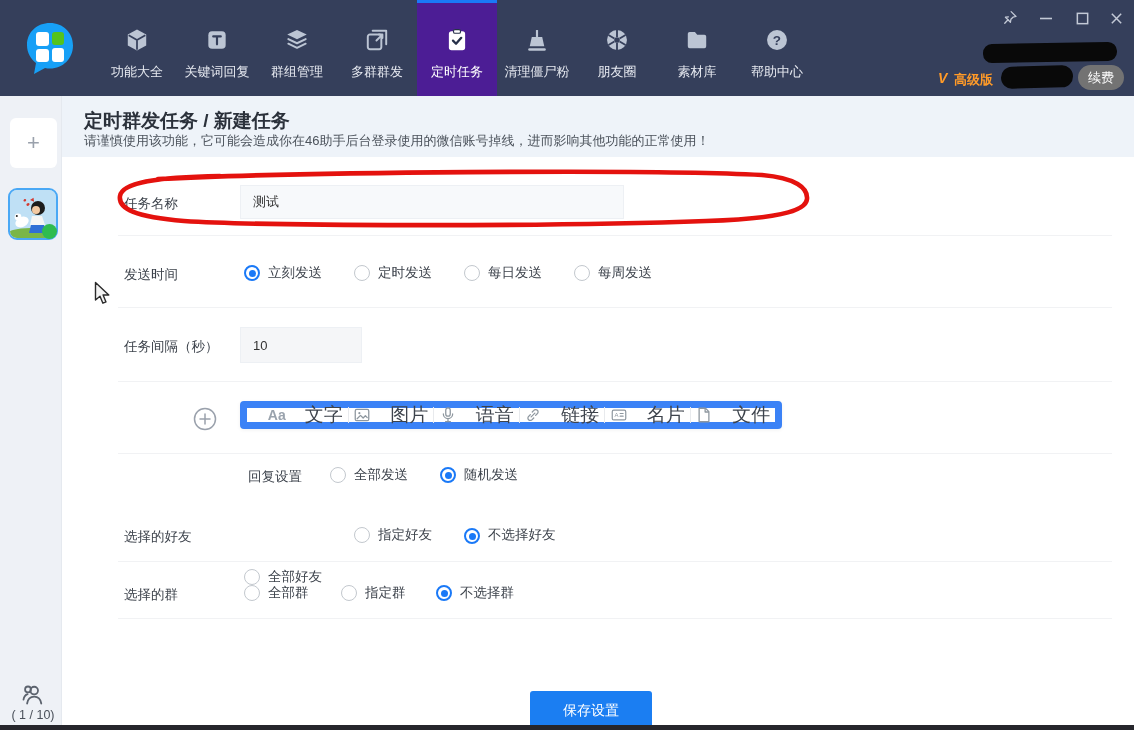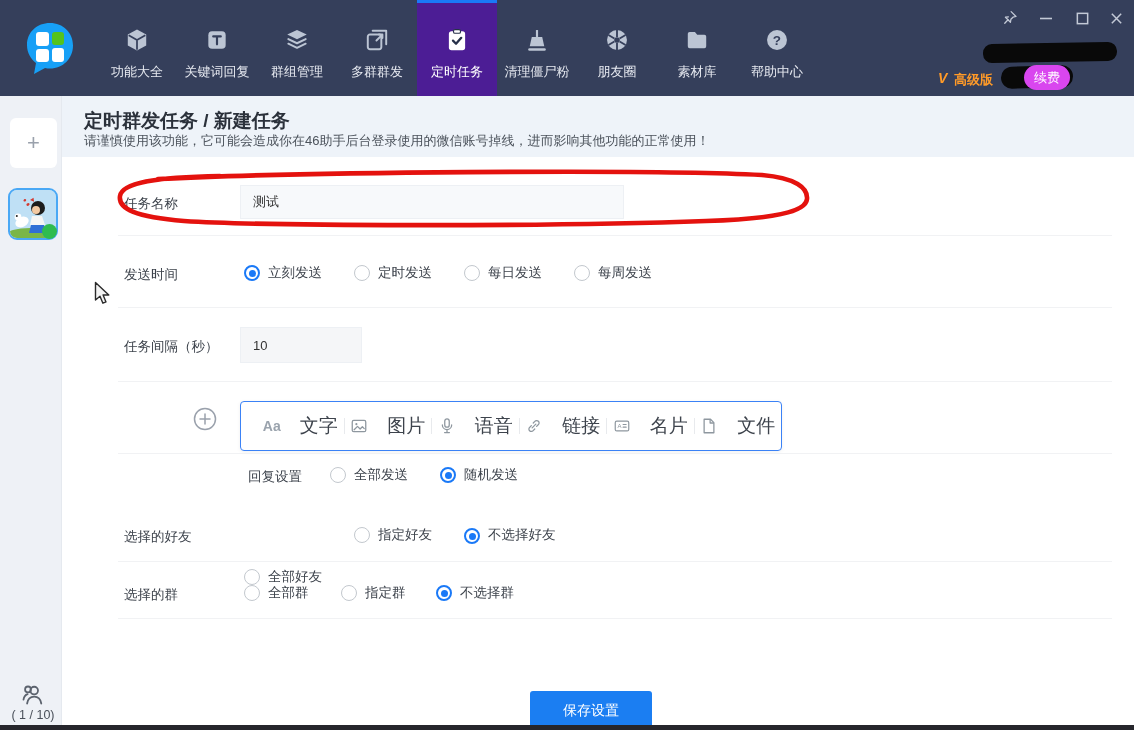--- a/index.html
+++ b/index.html
@@ -16,21 +16,21 @@
     justify-content:flex-start; padding-top:26px; cursor:pointer; position:relative; }
   .nav-item .nicon { width:28px; height:28px; display:flex; align-items:center; justify-content:center; }
   .nav-item .nlabel { margin-top:9px; font-size:13px; color:#e7eaf1; white-space:nowrap; }
   .nav-item.active { background:#4c1d95; }
   .nav-item.active::before { content:""; position:absolute; left:0; top:0; width:100%; height:3px; background:#1a79f7; }
   .nav-item.active .nlabel { color:#ffffff; }
   .winctl { top:6px; width:26px; height:24px; display:flex; align-items:center; justify-content:center; cursor:pointer; }
   .redact { background:#090909; position:absolute; }
   .plan-v { left:938px; top:70px; font-size:14px; font-weight:bold; font-style:italic; color:#ff9a28; }
   .plan-label { left:954px; top:71px; font-size:13px; font-weight:bold; color:#ff9a28; }
-  .renew-btn { left:1024px; top:65px; width:46px; height:25px; border-radius:13px; background:#d946ef;
+  .renew-btn { left:1078px; top:65px; width:46px; height:25px; border-radius:13px; background:#737373;
     color:#fff; font-size:13px; display:flex; align-items:center; justify-content:center; cursor:pointer; }
 
   
   .sidebar { left:0; top:96px; width:62px; height:634px; background:#eef1f6; border-right:1px solid #e5e9ef; }
   .add-card { left:10px; top:118px; width:47px; height:50px; background:#fff; border-radius:6px;
     display:flex; align-items:center; justify-content:center; font-size:22px; color:#9aa1ac; cursor:pointer; }
   .avatar { left:8px; top:188px; width:50px; height:52px; border:2px solid #49a8f5; border-radius:9px;
     overflow:hidden; cursor:pointer; background:#bfe0f5; }
   .status-dot { left:42px; top:224px; width:15px; height:15px; border-radius:50%; background:#2fbc4f; }
   .member-icon { left:19px; top:681px; width:27px; height:27px; }
@@ -50,21 +50,21 @@
   .radio { display:flex; align-items:center; gap:8px; cursor:pointer; }
   .rc { width:16px; height:16px; border-radius:50%; border:1px solid #c3c8ce; background:#fff; flex:0 0 16px;
     display:flex; align-items:center; justify-content:center; }
   .radio.on .rc { border:2px solid #1a79f7; }
   .radio.on .rc::after { content:""; width:7px; height:7px; border-radius:50%; background:#1a79f7; }
   .rt { font-size:13.5px; color:#3d434c; white-space:nowrap; }
 
   .hint-red { font-size:13.5px; color:#f0654a; white-space:nowrap; }
 
   .plus-circle { left:193px; top:407px; width:24px; height:24px; cursor:pointer; }
-  .toolbar { left:240px; top:401px; width:542px; height:50px; background:#fff; border:1px solid #3b82f6;
+  .toolbar { left:240px; top:401px; width:542px; height:28px; background:#fff; border:7px solid #3b82f6;
     border-radius:4px; box-shadow:0 1px 4px rgba(0,0,0,.06); display:flex; align-items:center;padding-left:16px; }
   .tb-item { flex:1; height:100%; display:flex; align-items:center; justify-content:center; gap:7px; cursor:pointer; }
   .tb-item .tlabel { font-size:19px; color:#3d434c; white-space:nowrap;margin-left:12px; }
   .tb-sep { width:1px; height:16px; background:#e8eaed; }
   .aa { font-size:14px; color:#9aa3ad; font-weight:bold; }
 
   .save-btn { left:530px; top:691px; width:122px; height:39px; background:#1b7ef2; border:none; border-radius:3px;
     color:#fff; font-size:14px; cursor:pointer; font-family:inherit; }
 
   .bottom-strip { left:0; top:725px; width:1134px; height:5px; background:#26262c; }

